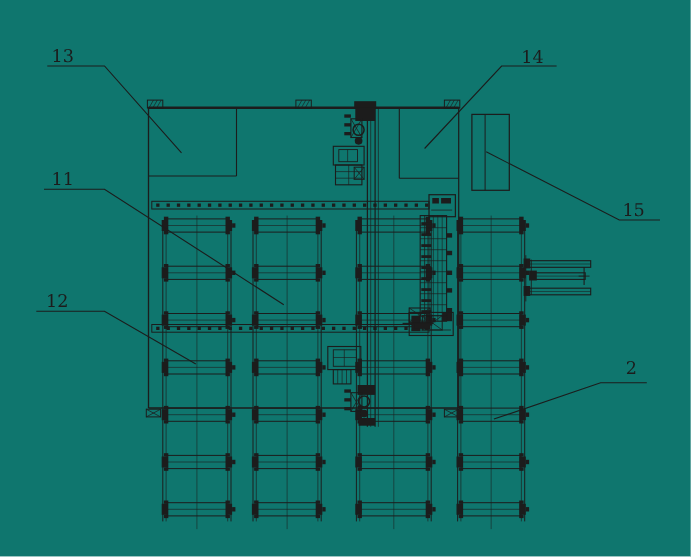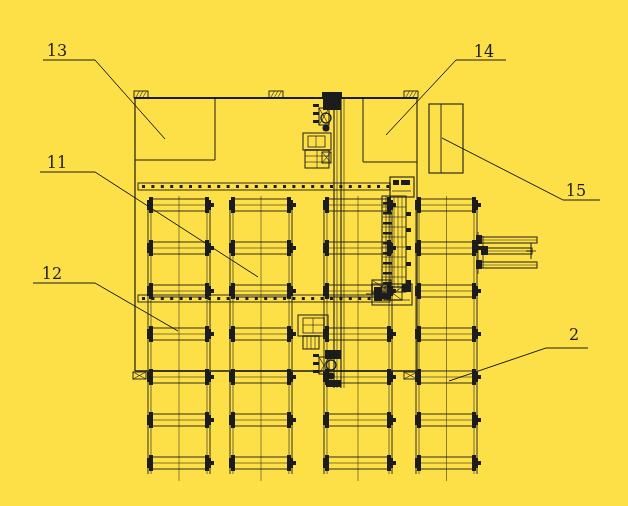--- a/index.html
+++ b/index.html
@@ -1,16 +1,16 @@
 <!DOCTYPE html>
 <html><head>
 <meta charset="utf-8">
 <style>
   html,body{margin:0;padding:0;background:#ffffff;}
-  .canvas{width:628px;height:506px;background:#fde047;position:relative;overflow:hidden;}
+  .canvas{width:628px;height:506px;background:#0f766e;position:relative;overflow:hidden;}
   svg{display:block;}
   text{font-family:"DejaVu Serif","Liberation Serif",serif;font-size:16px;fill:#1c1c1c;}
 </style>
 </head>
 <body>
 
 <div class="canvas">
   <svg width="628" height="506" viewBox="0 0 628 506">
 
     <g id="structure">

